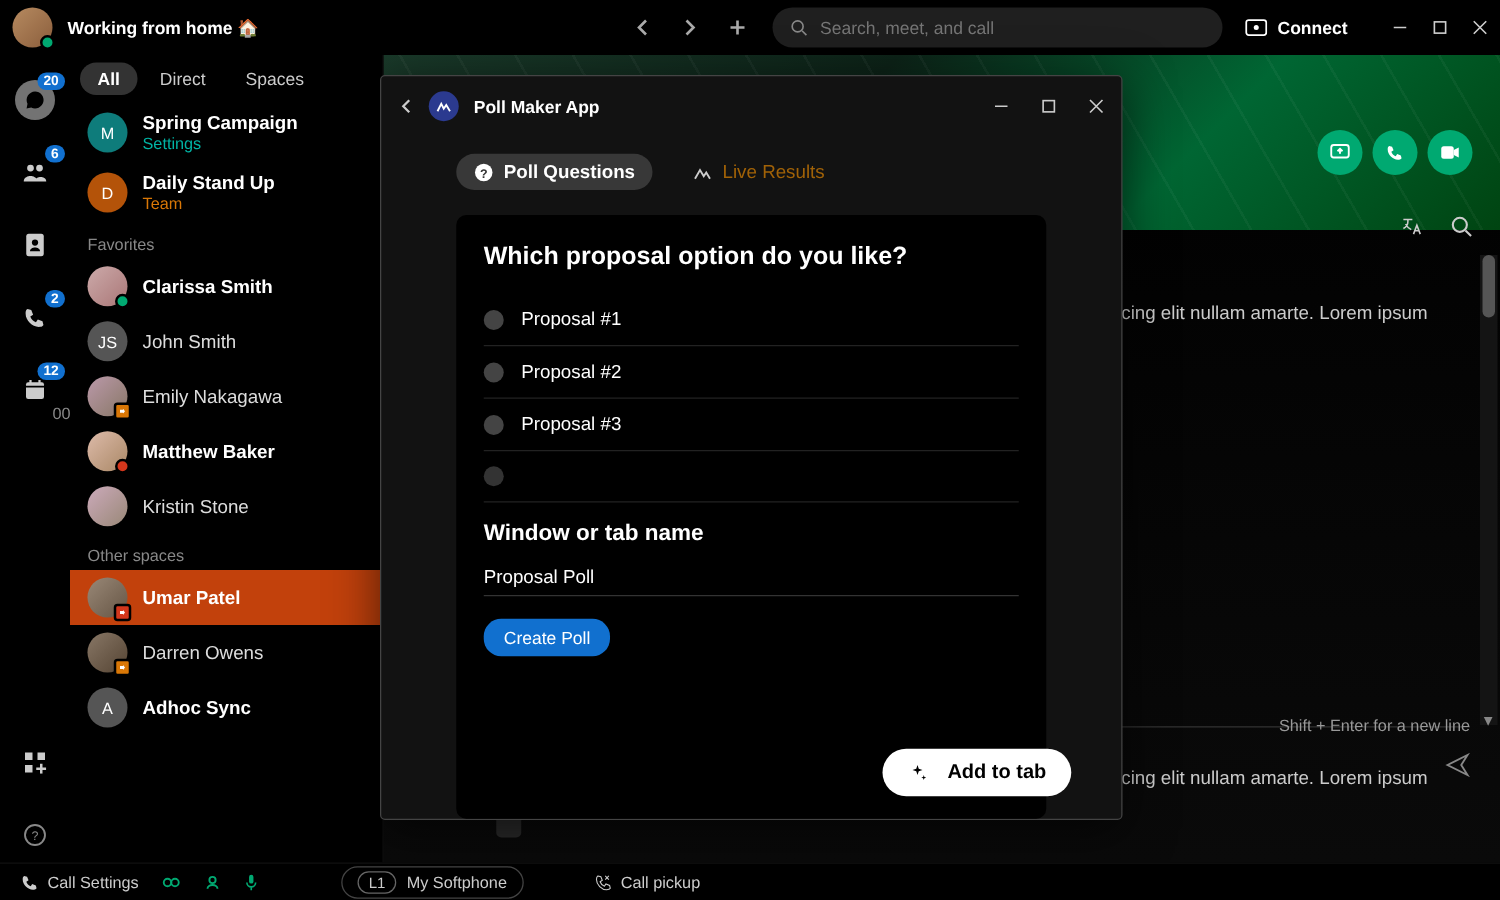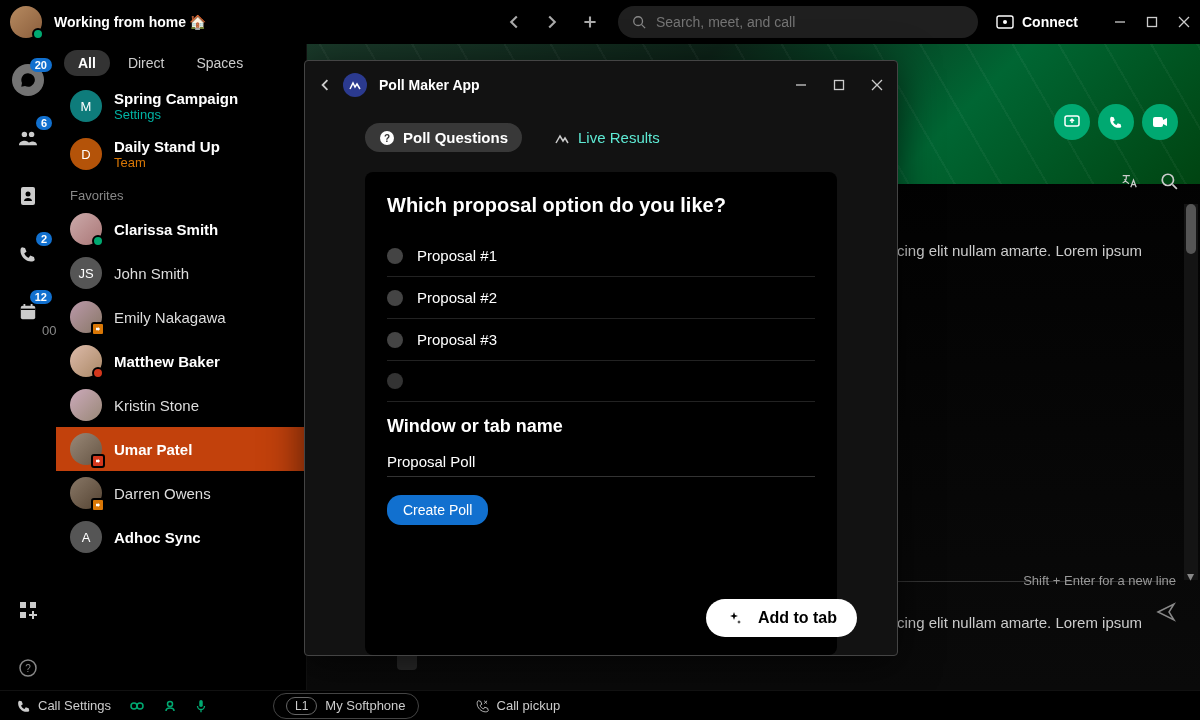--- a/index.html
+++ b/index.html
@@ -63,21 +63,21 @@
   .chev{width:20px;height:36px;border-radius:4px;background:#2a2a2a;display:flex;align-items:center;justify-content:center;color:#888;}
   .scrollbar{position:absolute;top:160px;right:2px;bottom:110px;width:14px;background:#141414;}
   .scroll-thumb{position:absolute;top:0;left:2px;right:2px;height:50px;background:#555;border-radius:6px;}
 
   
   .modal{position:absolute;left:304px;top:60px;width:594px;height:596px;border:1px solid #444;border-radius:4px;background:#121212;display:flex;flex-direction:column;box-shadow:0 8px 40px rgba(0,0,0,.6);}
   .modal-hdr{height:48px;display:flex;align-items:center;padding:0 14px;gap:12px;}
   .app-logo{width:24px;height:24px;border-radius:50%;background:#2b3a8f;display:flex;align-items:center;justify-content:center;}
   .modal-hdr .winbtns{margin-left:auto;gap:26px;}
   .modal-tabs{display:flex;gap:18px;padding:14px 60px 10px;align-items:center;}
-  .mtab{display:flex;align-items:center;gap:8px;padding:6px 14px;border-radius:18px;color:#5eead4;cursor:pointer;font-size:15px;}
+  .mtab{display:flex;align-items:center;gap:8px;padding:6px 14px;border-radius:18px;color:#a16207;cursor:pointer;font-size:15px;}
   .mtab.active{background:#383838;color:#fff;font-weight:600;}
   .poll-card{margin:10px 60px 0;background:#000;border-radius:8px;padding:22px 22px 24px;flex:1;}
   .poll-q{font-size:20px;font-weight:600;margin-bottom:18px;}
   .opt{display:flex;align-items:center;gap:14px;padding:12px 0;border-bottom:1px solid #222;}
   .opt:last-of-type{border-bottom:none;}
   .radio{width:16px;height:16px;border-radius:50%;background:#444;flex-shrink:0;}
   .opt input{background:none;border:none;outline:none;color:#fff;font-size:15px;flex:1;}
   .opt.add input{color:#777;font-style:italic;}
   .sect-label{font-size:18px;font-weight:600;margin:14px 0 10px;}
   .tabname{background:none;border:none;border-bottom:1px solid #333;outline:none;color:#fff;font-size:15px;padding:6px 0;width:100%;}
@@ -258,20 +258,21 @@
       <div class="avatar-sm" style="background:linear-gradient(135deg,#dba,#a86)">
           <div class="presence pres-red"></div>
         </div>
       <span class="label">Matthew Baker</span>
     </div>
     <div class="fav-item">
       <div class="avatar-sm" style="background:linear-gradient(135deg,#cab,#987)"></div>
       <span class="label">Kristin Stone</span>
     </div>
 
+    <div class="sb-section">Other spaces</div>
 
     <div class="fav-item bold selected">
       <div class="avatar-sm" style="background:linear-gradient(135deg,#987,#654)">
           <div class="cam-badge red"></div>
         </div>
       <span class="label">Umar Patel</span>
     </div>
     <div class="fav-item">
       <div class="avatar-sm" style="background:linear-gradient(135deg,#876,#543)">
           <div class="cam-badge"></div>

